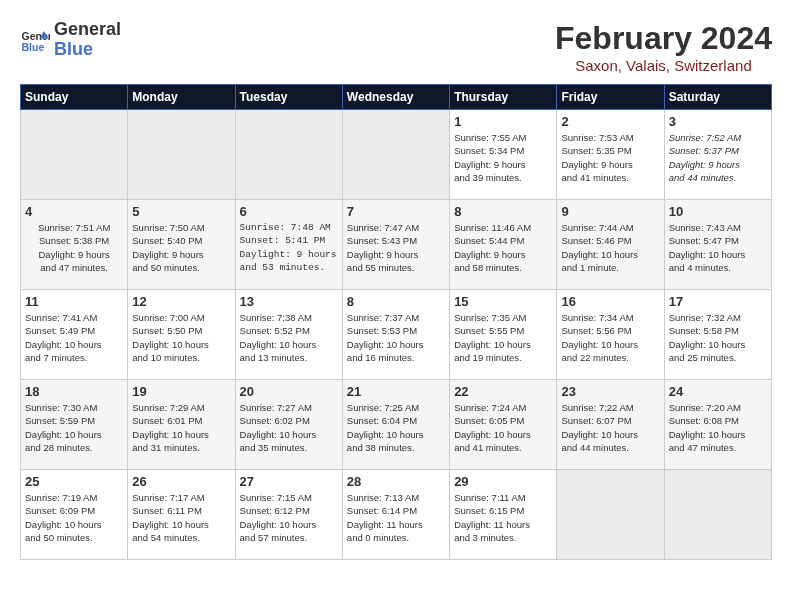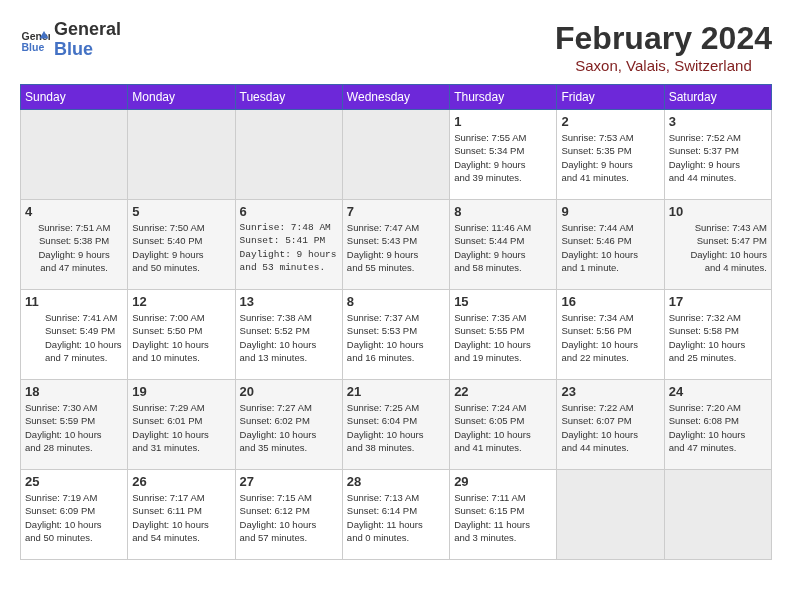--- a/index.html
+++ b/index.html
@@ -45,24 +45,24 @@
     .location-title {
       font-size: 15px;
       color: #7f1d1d;
     }
     table {
       width: 100%;
       border-collapse: collapse;
       table-layout: fixed;
     }
     th {
-      background-color: #6d28d9;
+      background-color: #0f172a;
       color: white;
       font-size: 12px;
-      font-weight: normal;
+      font-weight: bold;
       padding: 5px 4px;
       text-align: left;
       border: 1px solid #3a62ad;
     }
     td {
       border: 1px solid #ccc;
       vertical-align: top;
       padding: 4px 4px;
       font-size: 10px;
       color: #333;
@@ -147,21 +147,21 @@
         </td>
         <td>
           <span class="day-num">2</span>
           <div class="cell-info" style="white-space: pre-line;">Sunrise: 7:53 AM
 Sunset: 5:35 PM
 Daylight: 9 hours
 and 41 minutes.</div>
         </td>
         <td>
           <span class="day-num">3</span>
-          <div class="cell-info" style="white-space: pre-line;">Sunrise: 7:52 AM
+          <div class="cell-info" style="white-space: pre-line; font-style: italic;">Sunrise: 7:52 AM
 Sunset: 5:37 PM
 Daylight: 9 hours
 and 44 minutes.</div>
         </td>
       </tr>
       <tr>
         <td>
           <span class="day-num">4</span>
           <div class="cell-info" style="white-space: pre-line; text-align: center;">Sunrise: 7:51 AM
 Sunset: 5:38 PM
@@ -198,30 +198,30 @@
         </td>
         <td>
           <span class="day-num">9</span>
           <div class="cell-info" style="white-space: pre-line;">Sunrise: 7:44 AM
 Sunset: 5:46 PM
 Daylight: 10 hours
 and 1 minute.</div>
         </td>
         <td>
           <span class="day-num">10</span>
-          <div class="cell-info" style="white-space: pre-line; text-align: right;">Sunrise: 7:43 AM
+          <div class="cell-info" style="white-space: pre-line;">Sunrise: 7:43 AM
 Sunset: 5:47 PM
 Daylight: 10 hours
 and 4 minutes.</div>
         </td>
       </tr>
       <tr>
         <td>
           <span class="day-num">11</span>
-          <div class="cell-info" style="white-space: pre-line; margin-left: 20px;">Sunrise: 7:41 AM
+          <div class="cell-info" style="white-space: pre-line;">Sunrise: 7:41 AM
 Sunset: 5:49 PM
 Daylight: 10 hours
 and 7 minutes.</div>
         </td>
         <td>
           <span class="day-num">12</span>
           <div class="cell-info" style="white-space: pre-line;">Sunrise: 7:00 AM
 Sunset: 5:50 PM
 Daylight: 10 hours
 and 10 minutes.</div>

